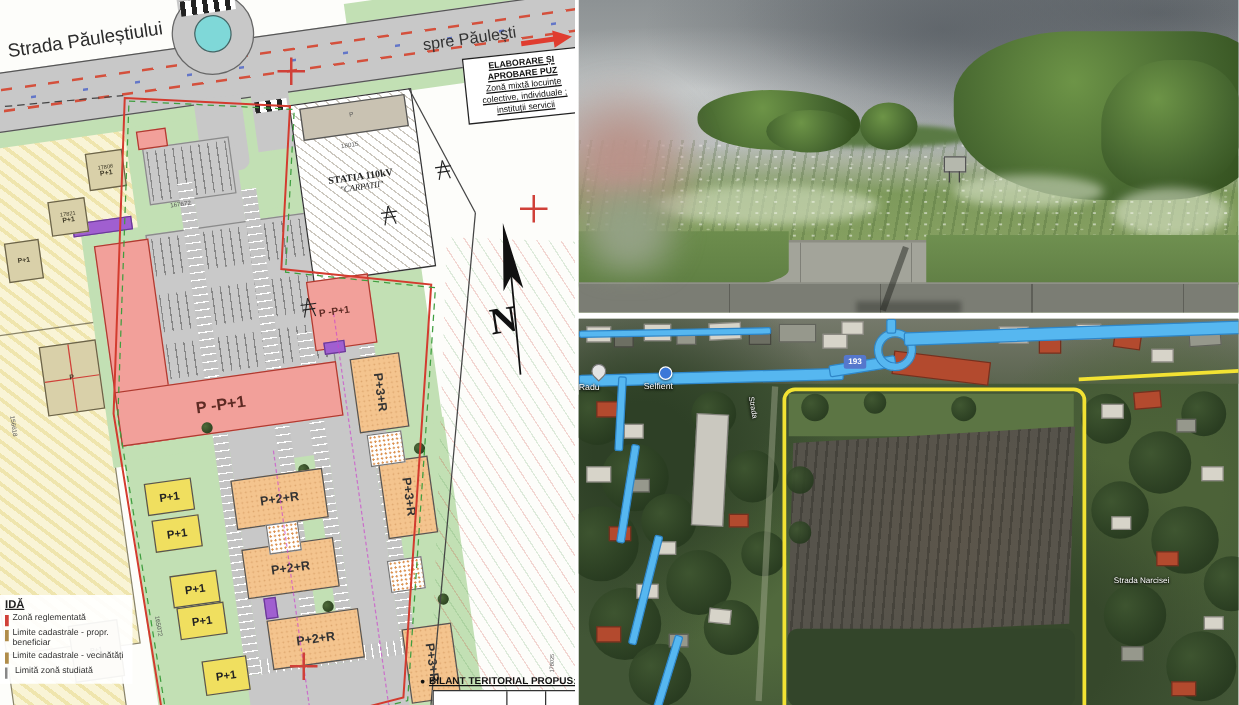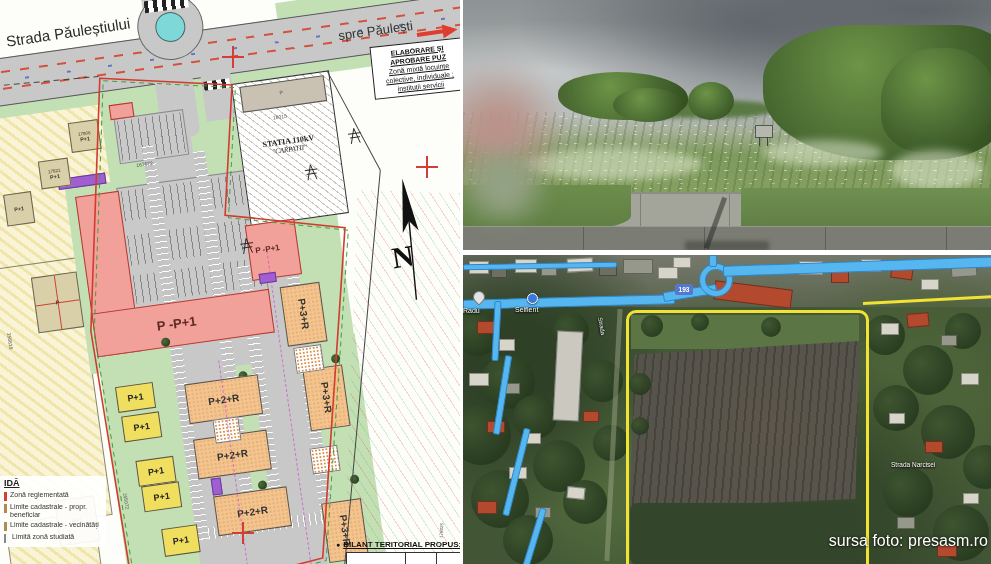--- a/index.html
+++ b/index.html
@@ -439,16 +439,15 @@
     <div class="yplot"></div>
     <div class="ytail"></div>
 
     <div class="pin"></div>
     <div class="slabel" style="left:0px;top:52px;">Radu</div>
     <div class="poi"></div>
     <div class="slabel" style="left:52px;top:51px;">Selfient</div>
     <div class="slabel vstreet" style="left:140px;top:62px;">Strada</div>
     <div class="slabel" style="left:428px;top:206px;font-size:6.5px;">Strada Narcisei</div>
 
-    <div class="credit">sursa foto: presasm.ro</div>
   </div>
 
 </div>
 
 </body></html>

